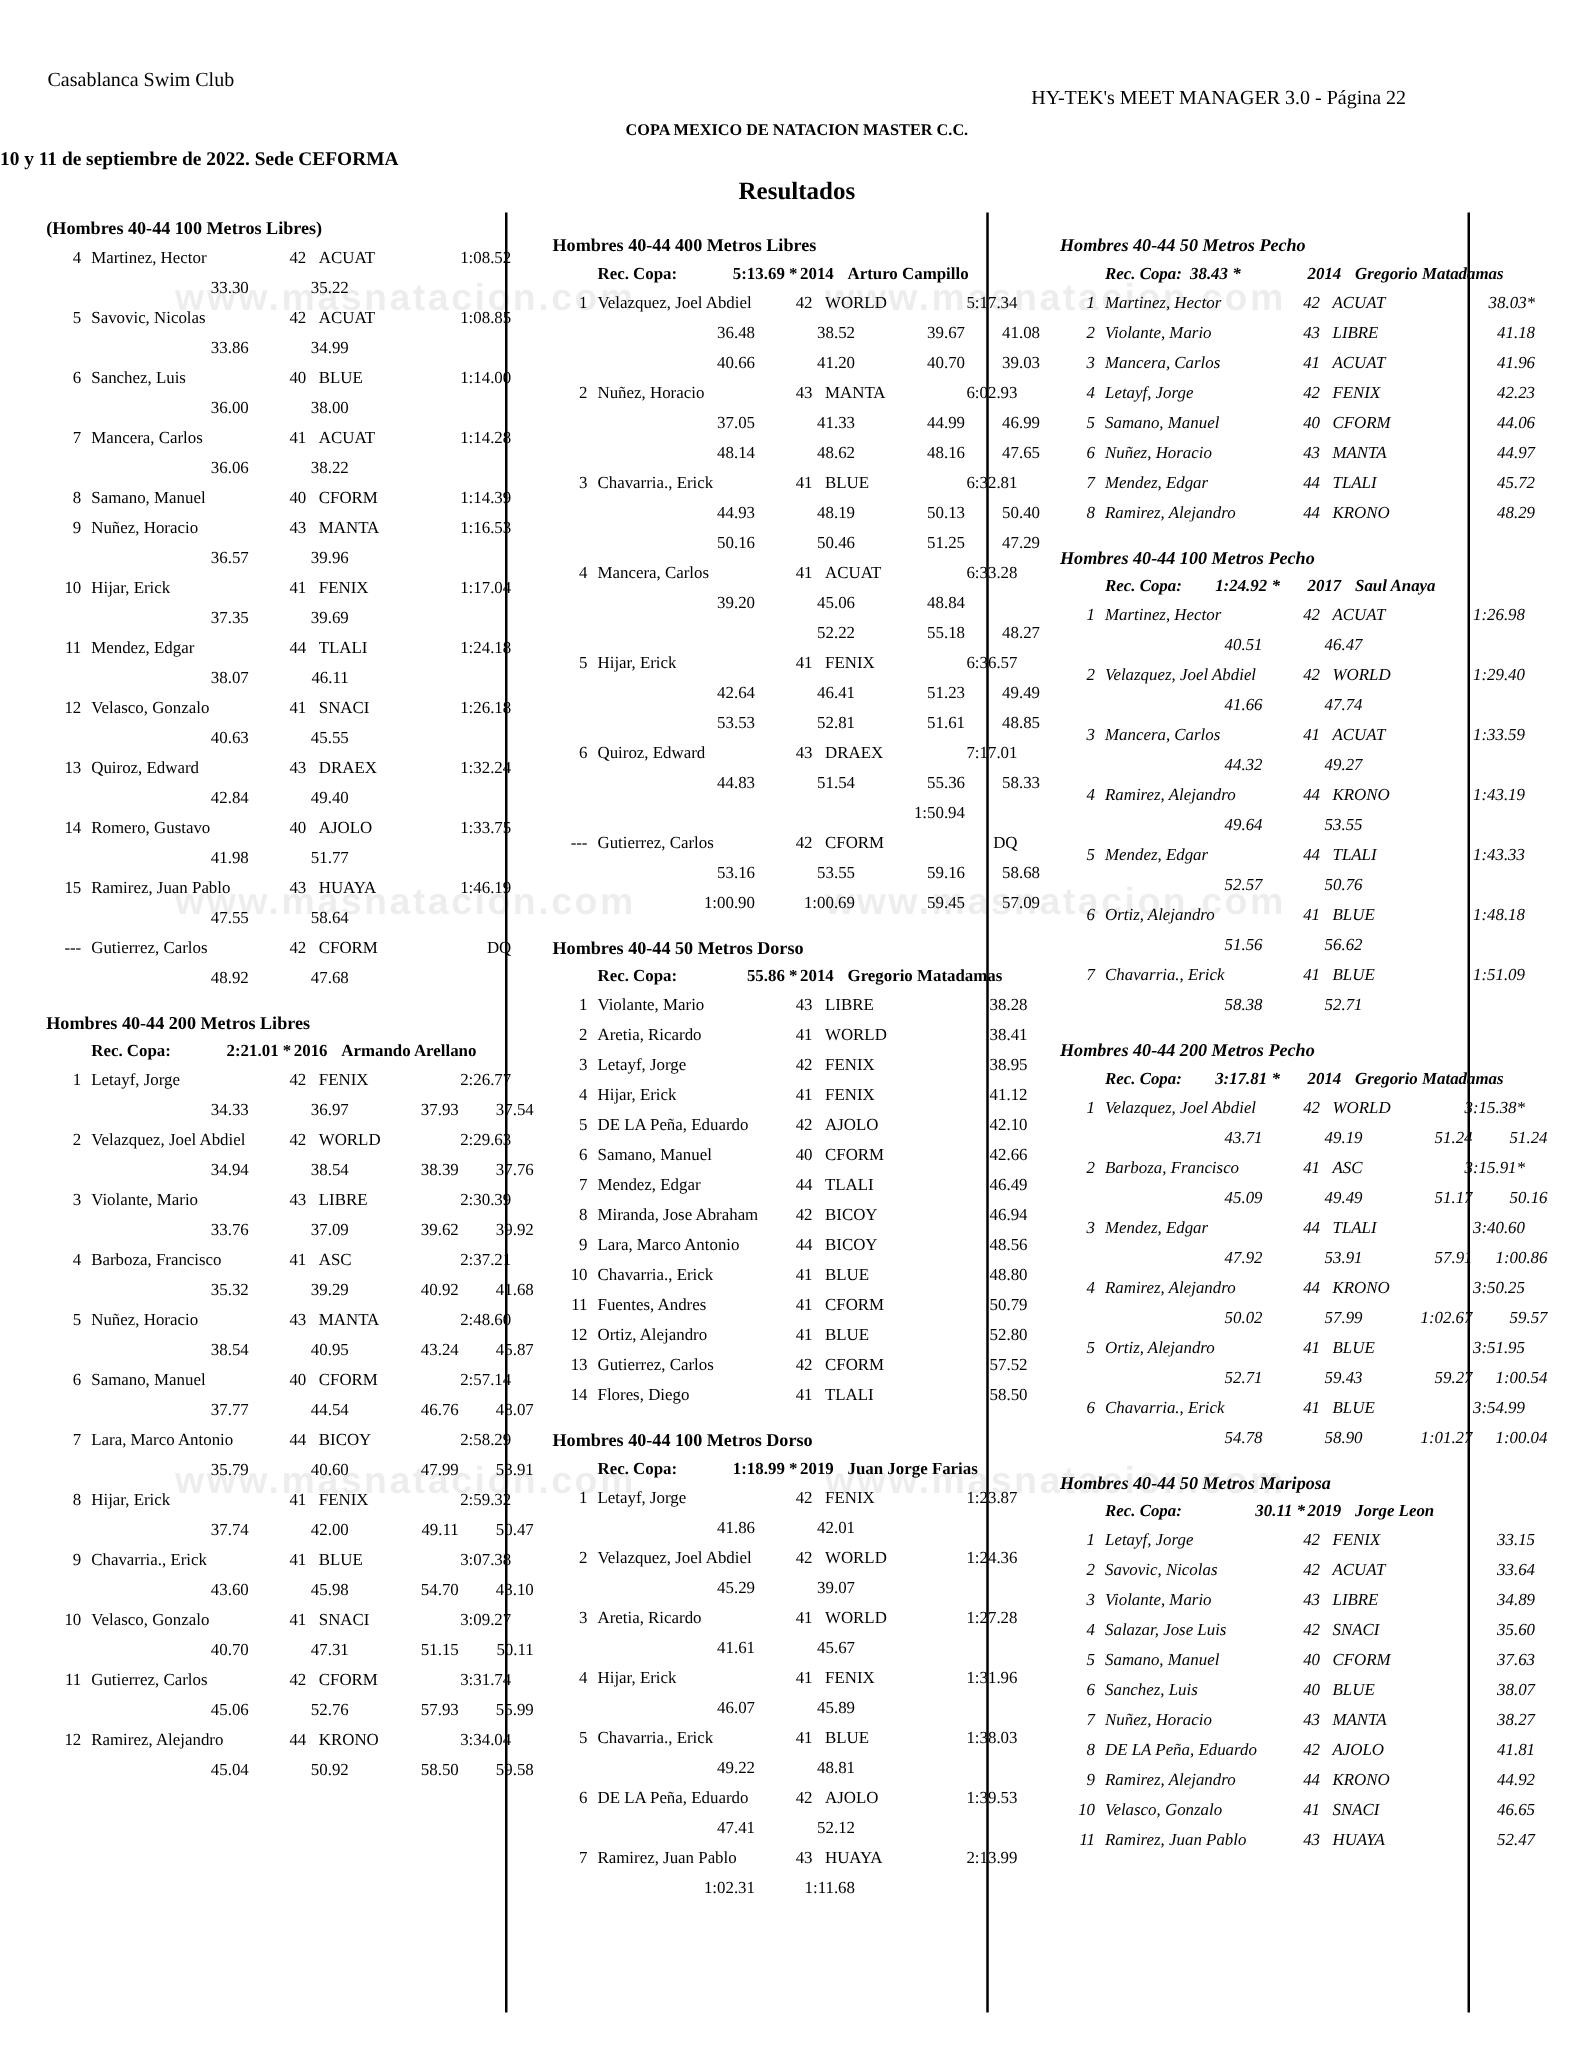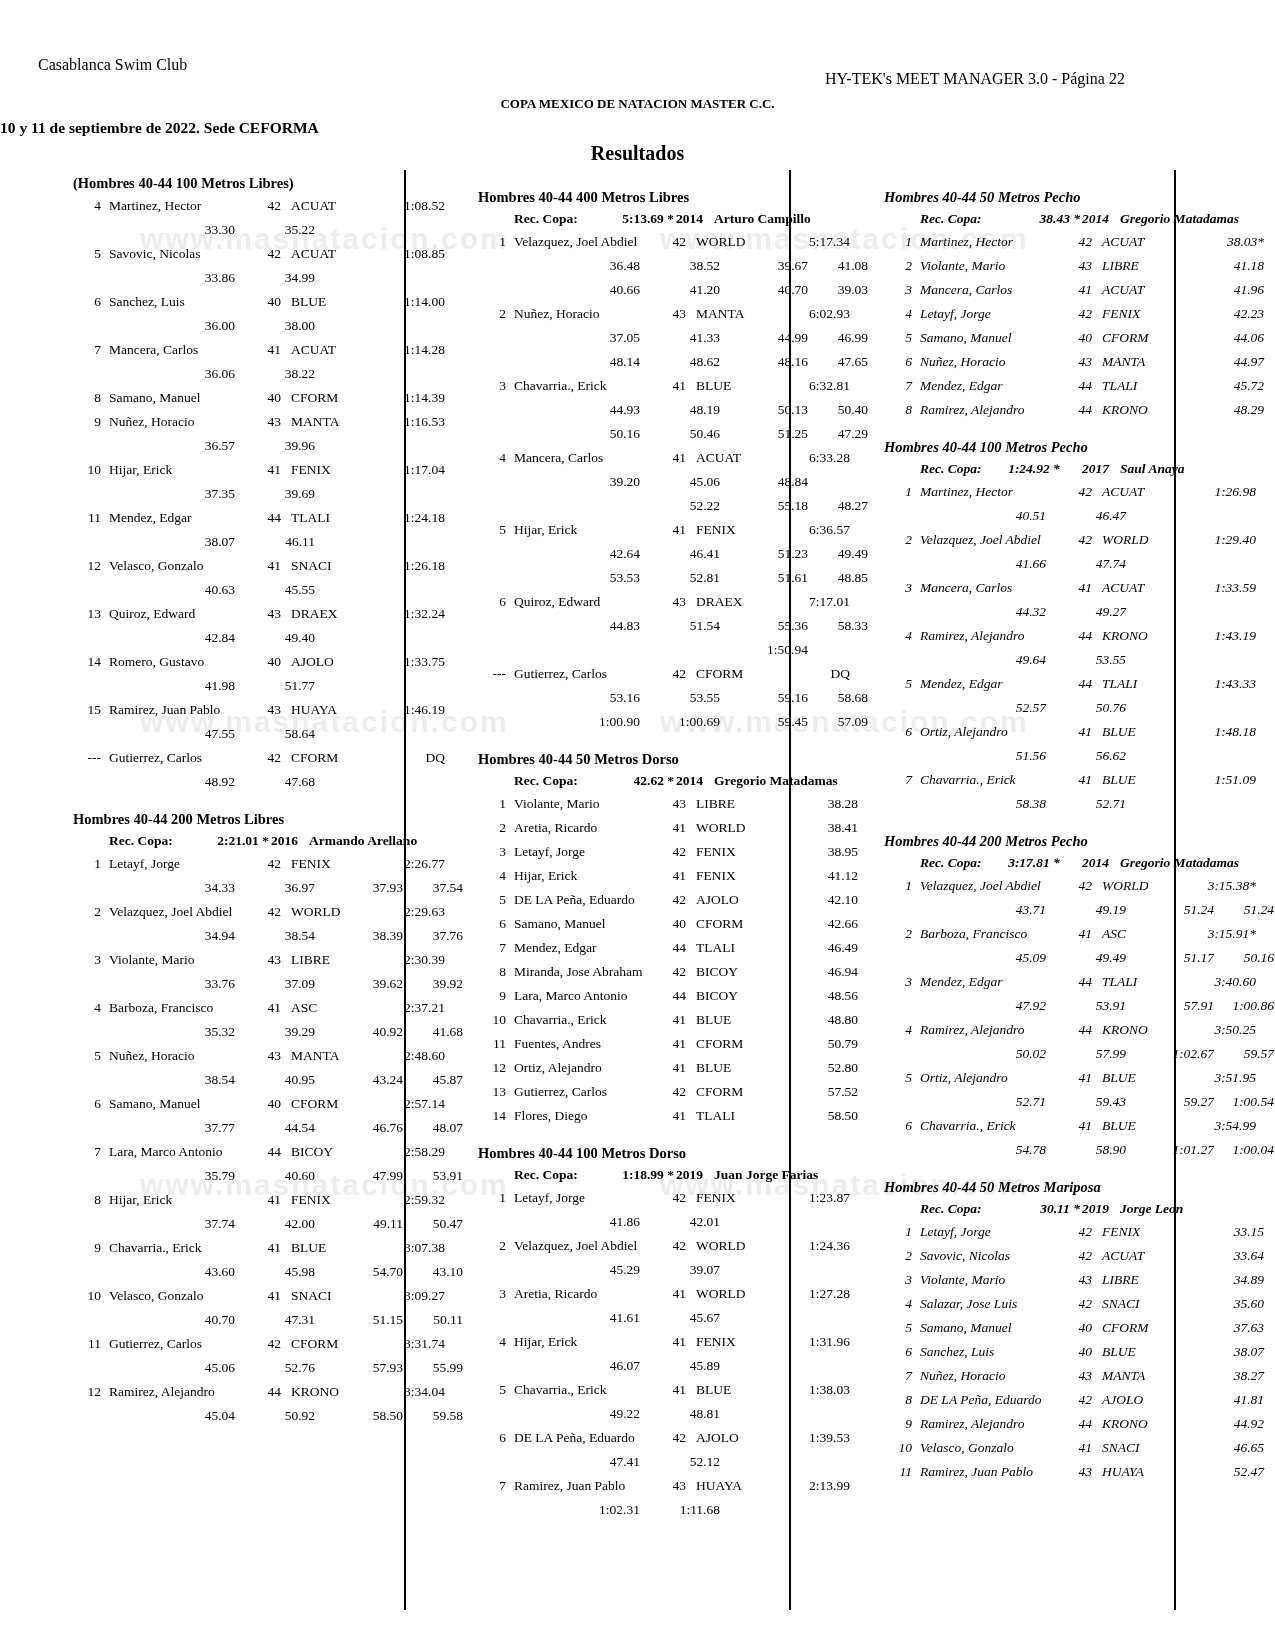--- a/index.html
+++ b/index.html
@@ -9,21 +9,21 @@
   .hdr-right { position:absolute; left:815px; top:70px; font-size:16px;margin-left:10px; }
   .title1 { position:absolute; left:0; width:1275px; top:96px; text-align:center; font-weight:bold; font-size:13px; }
   .title2 { position:absolute; left:0; width:1275px; top:119px; text-align:left; font-weight:bold; font-size:15.5px; }
   .title3 { position:absolute; left:0; width:1275px; top:142px; text-align:center; font-weight:bold; font-size:20px; }
   .vline { position:absolute; top:170px; width:2px; height:1440px; background:#000; }
   .col { position:absolute; top:172px; }
   .col1 { left:37px; width:375px; }
   .col2 { left:442px; width:378px; }
   .col3 { left:848px; width:390px;font-style:italic; }
   .col2, .col3 { top:186px; }
-  .event { margin-bottom:14px;margin-left:36px; }
+  .event { margin-bottom:14px; }
   .ev-title { font-weight:bold; font-size:14.5px; height:22px; line-height:22px; white-space:nowrap; }
   .rec { font-weight:bold; font-size:13.5px; height:22px; line-height:22px; position:relative; white-space:nowrap; }
   .rec span { position:absolute; }
   .row { position:relative; height:24px; line-height:24px; white-space:nowrap; }
   .row span { position:absolute; }
   .place { width:28px; text-align:right; left:0; }
   .name { left:36px; }
   .age { width:30px; text-align:right; left:178px; }
   .team { left:218px; }
   .time { width:80px; text-align:right; left:292px; }
@@ -502,21 +502,21 @@
         <span class="s0">1:00.90</span>
         <span class="s1">1:00.69</span>
         <span class="s2">59.45</span>
         <span class="s3">57.09</span>
       </div>
     </div>
     <div class="event short">
       <div class="ev-title">Hombres 40-44 50 Metros Dorso</div>
       <div class="rec">
         <span style="left: 36px;">Rec. Copa:</span>
-        <span style="left: 104px; width: 92px; text-align: right;">42.62 *</span>
+        <span style="left: 104px; width: 92px; text-align: right;">55.86 *</span>
         <span style="left: 198px;">2014</span>
         <span style="left: 236px;">Gregorio Matadamas</span>
       </div>
       <div class="row">
         <span class="place">1</span>
         <span class="name">Violante, Mario</span>
         <span class="age">43</span>
         <span class="team">LIBRE</span>
         <span class="time">38.28</span>
       </div>
@@ -697,21 +697,21 @@
         <span class="s0">1:02.31</span>
         <span class="s1">1:11.68</span>
       </div>
     </div>
   </div>
 <div class="col col3" id="col-2">
     <div class="event short">
       <div class="ev-title">Hombres 40-44 50 Metros Pecho</div>
       <div class="rec">
         <span style="left: 36px;">Rec. Copa:</span>
-        <span style="left: 104px; width: 92px; text-align: right;">38.43 *</span>
+        <span style="left: 104px; width: 92px; ">38.43 *</span>
         <span style="left: 198px;">2014</span>
         <span style="left: 236px;">Gregorio Matadamas</span>
       </div>
       <div class="row">
         <span class="place">1</span>
         <span class="name">Martinez, Hector</span>
         <span class="age">42</span>
         <span class="team">ACUAT</span>
         <span class="time">38.03*</span>
       </div>

